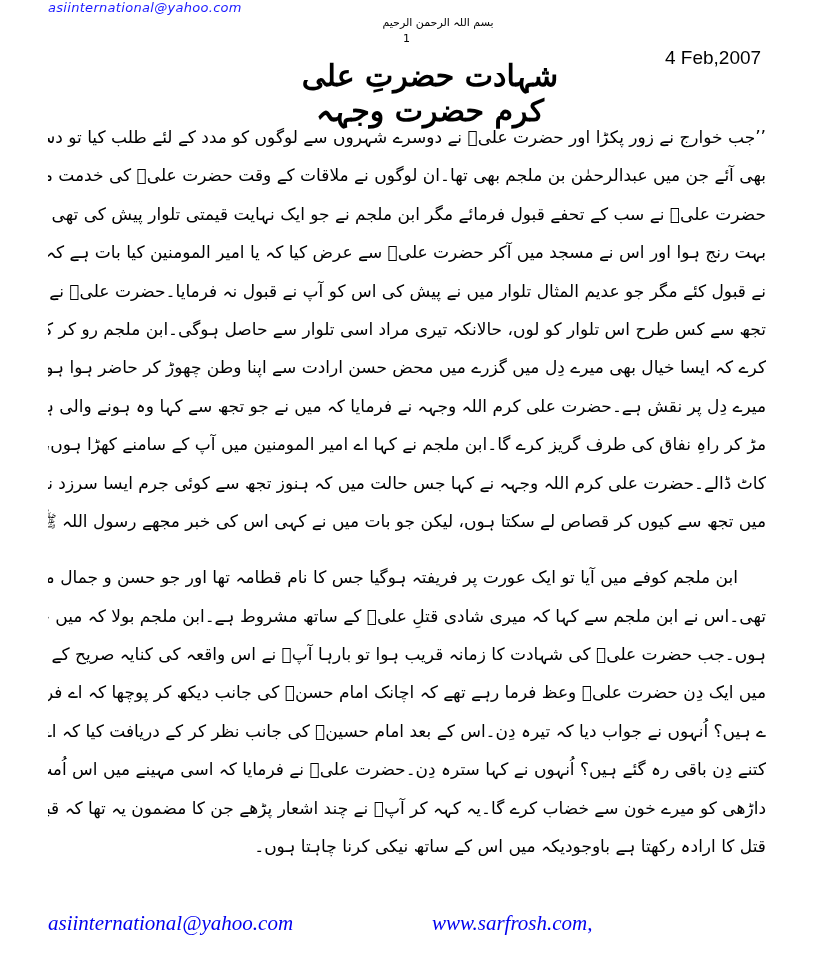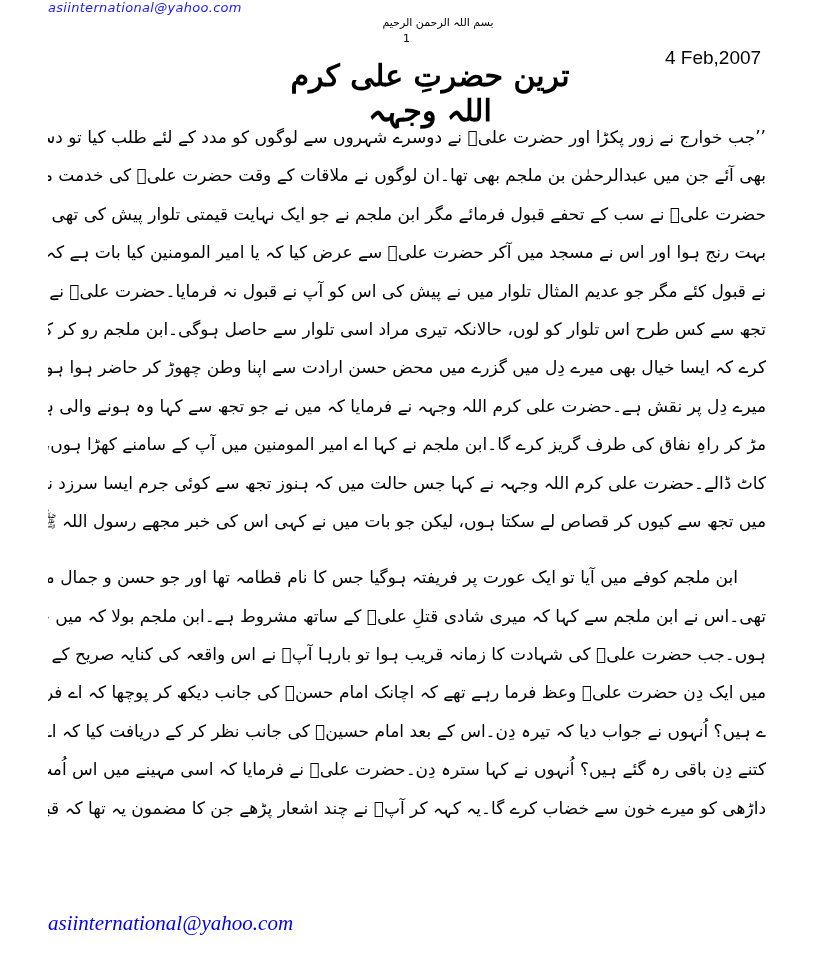--- a/index.html
+++ b/index.html
@@ -20,21 +20,21 @@
   .f-site1 { left: 432px; }
   .f-site2 { left: 625px; }
 </style>
 </head>
 <body>
 
 <div class="email-top">asiinternational@yahoo.com</div>
 <div class="bismillah">بسم اللہ الرحمن الرحیم</div>
 <div class="page-num">1</div>
 <div class="date">4  Feb,2007</div>
-<div class="title">ترین حضرتِ علی کرم اللہ وجہہ</div>
+<div class="title">شہادت حضرتِ علی کرم حضرت وجہہ</div>
 
 <div class="body-text">
   <div>
     <div class="line">’’جب خوارج نے زور پکڑا اور حضرت علیؓ نے دوسرے شہروں سے لوگوں کو مدد کے لئے طلب کیا تو دس آدمی یمن سے</div>
     <div class="line">بھی آئے جن میں عبدالرحمٰن بن ملجم بھی تھا۔ان لوگوں نے ملاقات کے وقت حضرت علیؓ کی خدمت میں تحائف پیش کئے۔</div>
     <div class="line">حضرت علیؓ نے سب کے تحفے قبول فرمائے مگر ابن ملجم نے جو ایک نہایت قیمتی تلوار پیش کی تھی نہ لی۔ابن ملجم کو اس بات کا</div>
     <div class="line">بہت رنج ہوا اور اس نے مسجد میں آکر حضرت علیؓ سے عرض کیا کہ یا امیر المومنین کیا بات ہے کہ میرے رفقاء کے تحائف تو آپ</div>
     <div class="line">نے قبول کئے مگر جو عدیم المثال تلوار میں نے پیش کی اس کو آپ نے قبول نہ فرمایا۔حضرت علیؓ نے جواب دیا کہ اے عبدالرحمٰن میں</div>
     <div class="line">تجھ سے کس طرح اس تلوار کو لوں، حالانکہ تیری مراد اسی تلوار سے حاصل ہوگی۔ابن ملجم رو کر کہنے لگا اے امیر المومنین خدا نہ</div>
     <div class="line">کرے کہ ایسا خیال بھی میرے دِل میں گزرے میں محض حسن ارادت سے اپنا وطن چھوڑ کر حاضر ہوا ہوں اور اس خاندان کی محبت</div>
@@ -45,18 +45,20 @@
   </div>
   <div class="gap"></div>
   <div>
     <div class="line indent">ابن ملجم کوفے میں آیا تو ایک عورت پر فریفتہ ہوگیا جس کا نام قطامہ تھا اور جو حسن و جمال میں ضرب المثل</div>
     <div class="line">تھی۔اس نے ابن ملجم سے کہا کہ میری شادی قتلِ علیؓ کے ساتھ مشروط ہے۔ابن ملجم بولا کہ میں خود اسی فکر میں یہاں آیا</div>
     <div class="line">ہوں۔جب حضرت علیؓ کی شہادت کا زمانہ قریب ہوا تو بارہا آپؓ نے اس واقعہ کی کنایہ صریح کے ساتھ خبر دی۔رمضان المبارک</div>
     <div class="line">میں ایک دِن حضرت علیؓ وعظ فرما رہے تھے کہ اچانک امام حسنؓ کی جانب دیکھ کر پوچھا کہ اے فرزند! اس مہینے میں کتنے دِن گزر</div>
     <div class="line">ے ہیں؟ اُنہوں نے جواب دیا کہ تیرہ دِن۔اس کے بعد امام حسینؓ کی جانب نظر کر کے دریافت کیا کہ اے فرزند اس مہینے میں</div>
     <div class="line">کتنے دِن باقی رہ گئے ہیں؟ اُنہوں نے کہا سترہ دِن۔حضرت علیؓ نے فرمایا کہ اسی مہینے میں اس اُمت کا بد بخت ترین مرد میری</div>
     <div class="line">داڑھی کو میرے خون سے خضاب کرے گا۔یہ کہہ کر آپؓ نے چند اشعار پڑھے جن کا مضمون یہ تھا کہ قبیلہ مراد کا ایک شخص میرے</div>
+    <div class="line last">قتل کا ارادہ رکھتا ہے باوجودیکہ میں اس کے ساتھ نیکی کرنا چاہتا ہوں۔</div>
   </div>
 </div>
 
 <div class="footer">
   <a class="f-email">asiinternational@yahoo.com</a>
+  <a class="f-site1">www.sarfrosh.com,</a>
 </div>
 
 </body></html>

